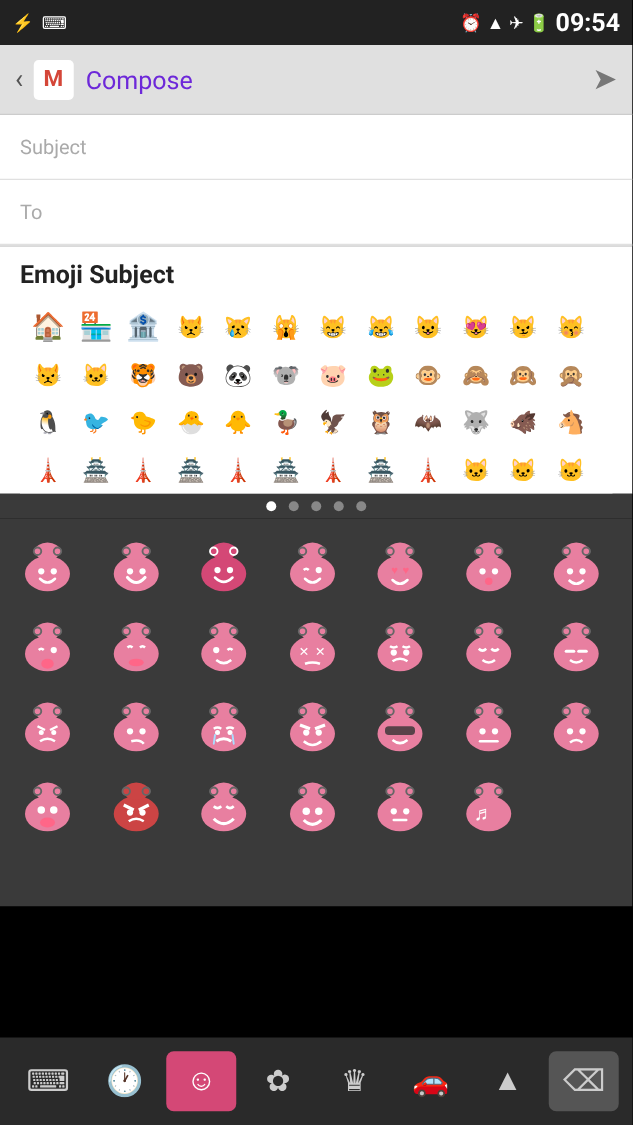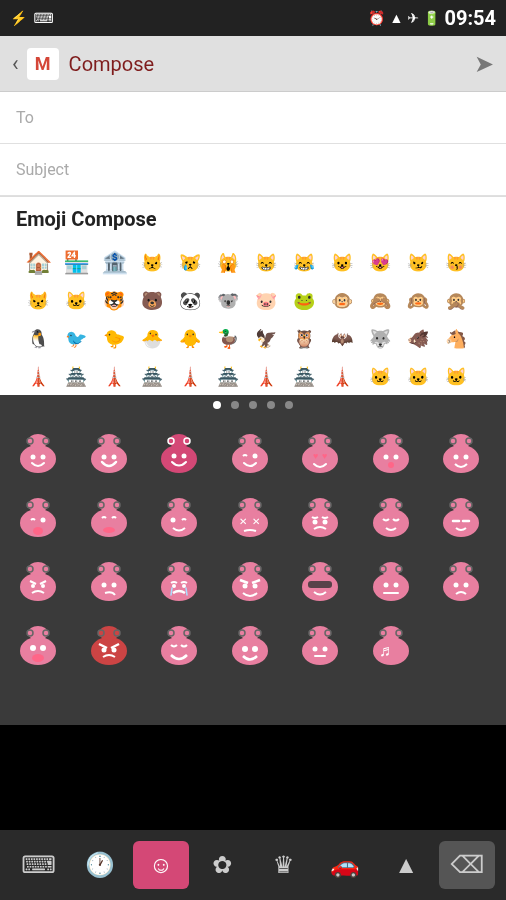--- a/index.html
+++ b/index.html
@@ -67,21 +67,21 @@
       display: flex;
       align-items: center;
       justify-content: center;
       margin-right: 10px;
       font-size: 18px;
       font-weight: bold;
       color: #d44638;
     }
     .compose-title {
       font-size: 20px;
-      color: #7f1d1d;
+      color: #6d28d9;
       flex: 1;
     }
     .send-btn {
       font-size: 24px;
       color: #777;
       cursor: pointer;
       background: none;
       border: none;
     }
 
@@ -246,31 +246,31 @@
 
 <div class="top-bar">
   <span class="top-bar-back">‹</span>
   <div class="gmail-icon">M</div>
   <span class="compose-title">Compose</span>
   <button class="send-btn">➤</button>
 </div>
 
 <div class="email-form">
   <div class="form-row">
+    <span class="form-label">Subject</span>
+    <input class="form-input" type="text" style="">
+  </div>
+  <div class="form-row">
     <span class="form-label">To</span>
     <input class="form-input" type="text" style="">
   </div>
-  <div class="form-row">
-    <span class="form-label">Subject</span>
-    <input class="form-input" type="text" style="">
-  </div>
 </div>
 
 <div class="emoji-keyboard-section">
-  <div class="emoji-keyboard-title">Emoji Compose</div>
+  <div class="emoji-keyboard-title">Emoji Subject</div>
 
   <div class="black-emoji-grid">
 
     <div class="black-emoji">🏠</div>
     <div class="black-emoji">🏪</div>
     <div class="black-emoji">🏦</div>
     <div class="black-emoji" style="font-size:18px;">😾</div>
     <div class="black-emoji" style="font-size:18px;">😿</div>
     <div class="black-emoji" style="font-size:18px;">🙀</div>
     <div class="black-emoji" style="font-size:18px;">😸</div>

